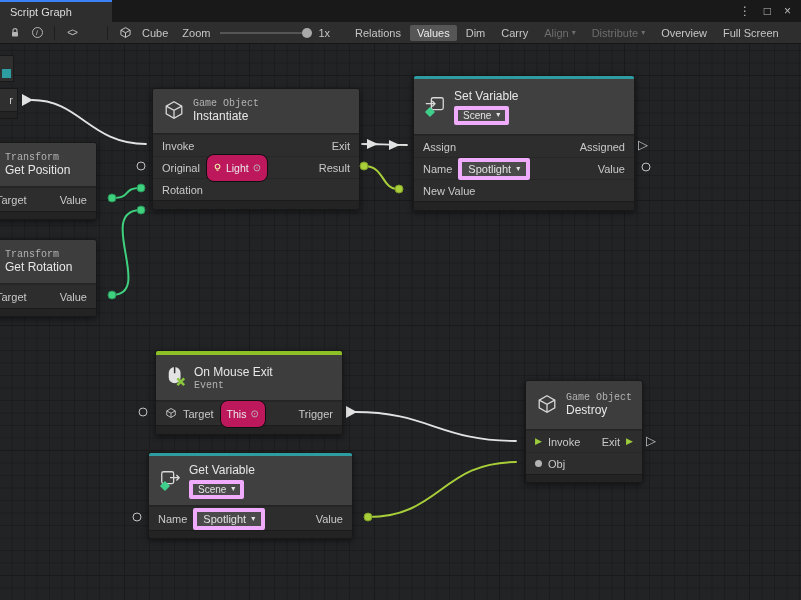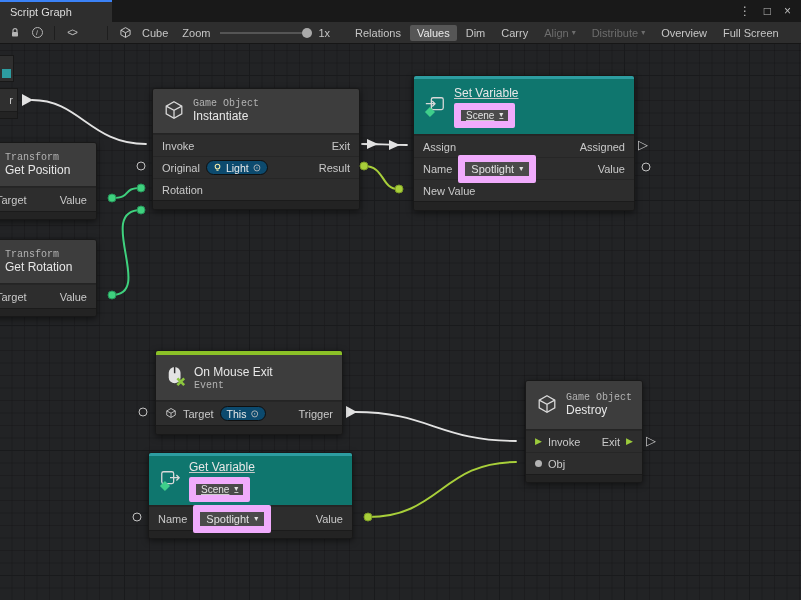--- a/index.html
+++ b/index.html
@@ -40,32 +40,32 @@
     background-size:125px 125px,125px 125px,12.5px 12.5px,12.5px 12.5px;
     background-position:-1px 31px;}
   .wires{position:absolute;top:0;left:0;z-index:1;}
   .wires path{fill:none;stroke-linecap:round;}
 
   
   .node{position:absolute;background:#2d2d2d;border:1px solid #181818;border-radius:3px;overflow:hidden;
         box-shadow:0 2px 6px rgba(0,0,0,.5);z-index:2;}
   .accent{width:100%;}
   .header{display:flex;align-items:center;gap:8px;padding:4px 10px;background:#3d3d3d;border-bottom:1px solid #242424;}
-  .header.tint{background:#0f766e;text-decoration:underline;}
+  .header.tint{background:#404040;}
   .cat{font-size:10px;color:#b2b2b2;line-height:11px;font-family:Liberation Mono, monospace;}
   .title{font-size:12px;color:#e7e7e7;line-height:15px;}
   .row{display:flex;align-items:center;gap:6px;padding:0 9px;height:22px;border-top:1px solid #262626;}
   .row.h24{height:24px;}
   .row .rlab{margin-left:auto;}
   .footer{background:#232323;border-top:1px solid #1b1b1b;}
-  .dd{display:inline-flex;align-items:center;gap:5px;background:#4a4a4a;border:7px solid #f0abfc;border-radius:2px;
+  .dd{display:inline-flex;align-items:center;gap:5px;background:#4a4a4a;border:4px solid #f0abfc;border-radius:2px;
       padding:1px 6px;color:#e3e3e3;}
   .dd.small{font-size:10px;padding:0 5px;margin-top:2px;align-self:flex-start;}
-  .obj-chip{display:inline-flex;align-items:center;gap:4px;background:#0c4a6e;border:1px solid #0f0f0f;border-radius:8px;
-            height:15px;padding:1px 6px;font-size:10.5px;color:#eaeaea;}
+  .obj-chip{display:inline-flex;align-items:center;gap:4px;background:#be185d;border:1px solid #0f0f0f;border-radius:8px;
+            height:28px;padding:1px 6px;font-size:10.5px;color:#eaeaea;}
   .picker{color:#bdbdbd;font-size:10px;line-height:10px;}
   .mini-flow{color:#9ccc3c;font-size:9px;line-height:9px;}
   .dot{width:7px;height:7px;border-radius:50%;background:#b3b3b3;flex:0 0 auto;}
 
   
   .port{position:absolute;width:9px;height:9px;border-radius:50%;z-index:3;transform:translate(-50%,-50%);}
   .port.hollow{border:1.5px solid #c2c2c2;background:#232325;}
   .port.green{background:#3fd17e;border:1px solid #26945a;}
   .port.lime{background:#a8cf3a;border:1px solid #7d9c26;}
   .tri{position:absolute;color:#c2c2c2;font-size:13px;line-height:13px;z-index:3;}

